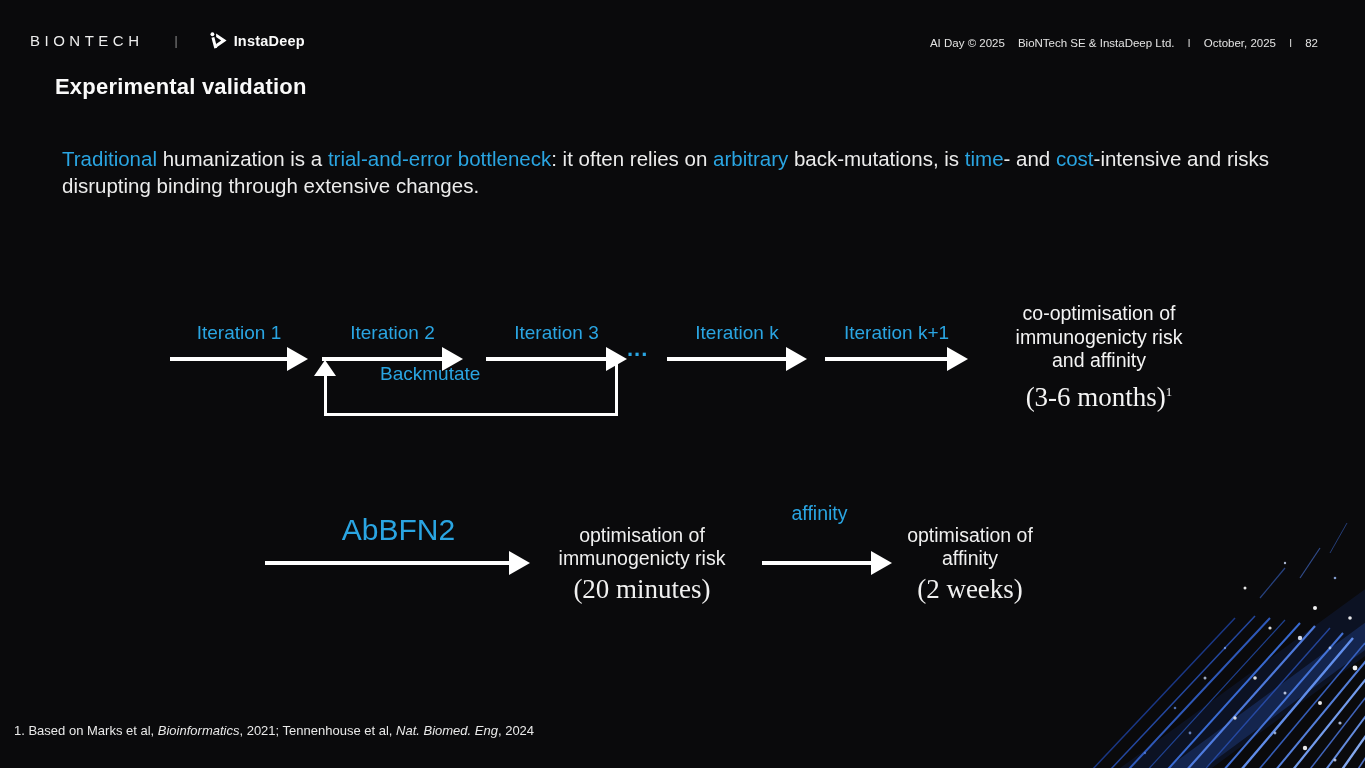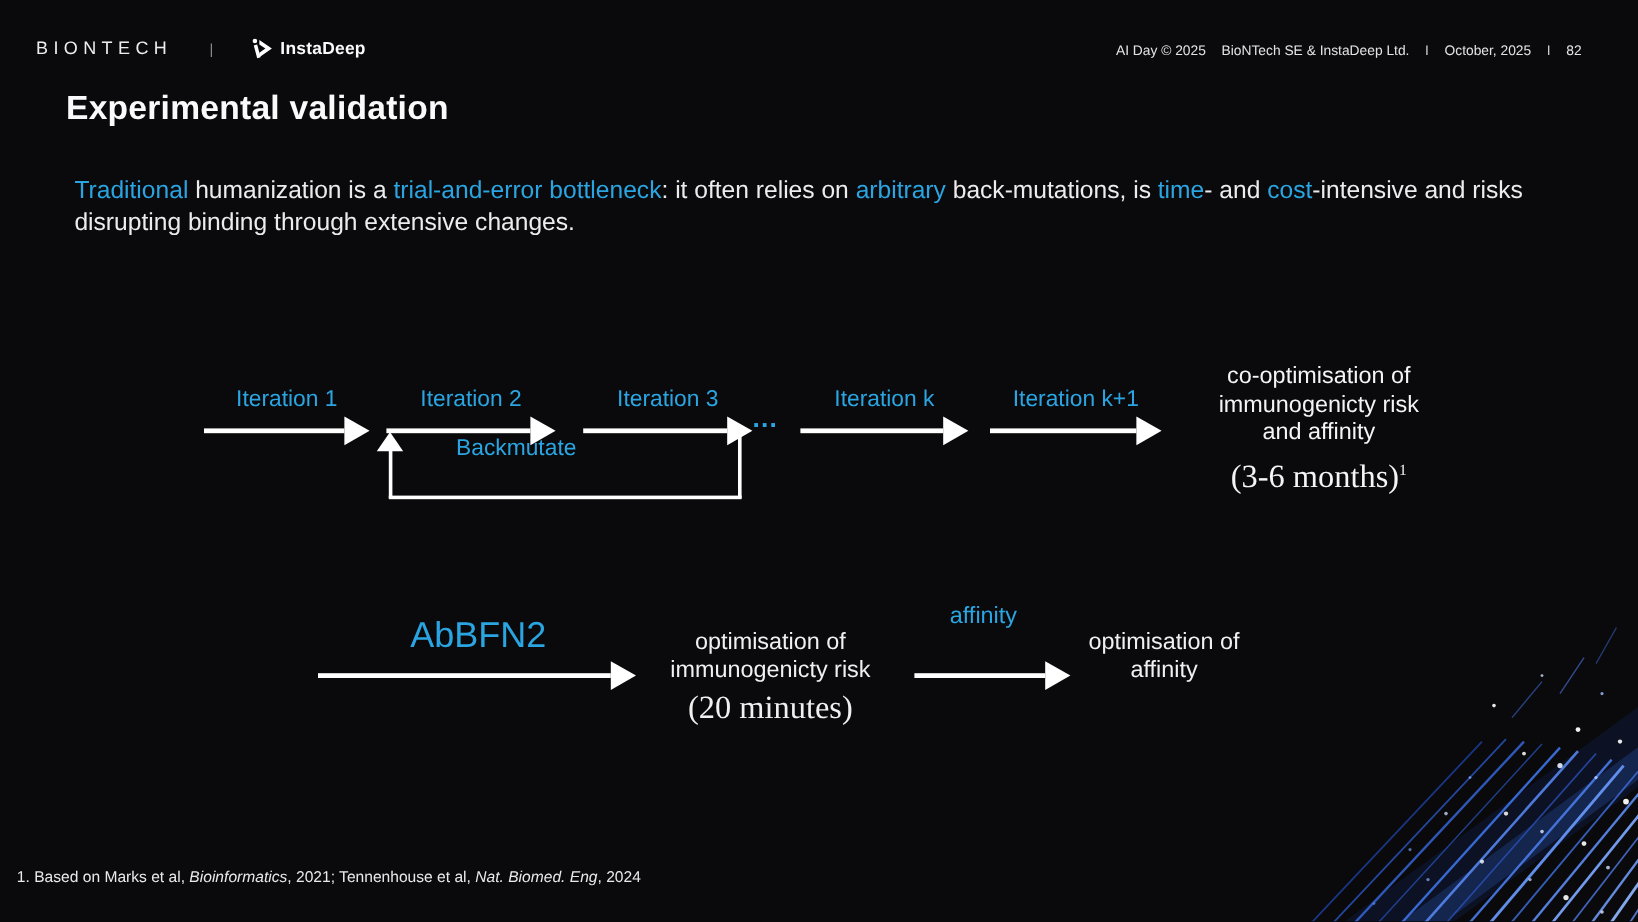--- a/index.html
+++ b/index.html
@@ -15,21 +15,21 @@
   
   .logo-row { left:30px; top:31px; display:flex; align-items:center; gap:31px; }
   .biontech { font-size:15px; letter-spacing:4.5px; font-weight:400; color:#ededed; }
   .logo-div { color:#8f8f8f; font-size:12px; font-weight:300; }
   .instadeep { display:flex; align-items:center; gap:6px; }
   .instadeep-text { font-size:14.5px; font-weight:700; letter-spacing:.2px; color:#fafafa; }
   .meta { right:47px; top:37px; display:flex; gap:13px; font-size:11.5px; color:#e3e3e3; align-items:center; }
   .meta .sep { color:#cfcfcf; }
 
   
-  .title { left:55px; top:74px; font-size:28px; font-weight:700; letter-spacing:.2px; color:#fafafa; }
+  .title { left:55px; top:74px; font-size:22px; font-weight:700; letter-spacing:.2px; color:#fafafa; }
   .intro { left:62px; top:146px; width:1226px; font-size:20.5px; line-height:26.5px; color:#ececec; }
   .accent { color:var(--accent); }
 
   
   .arrow { display:flex; align-items:center; height:24px; }
   .shaft { flex:1; height:4px; background:#fff; }
   .head  { width:0; height:0; border-top:12px solid transparent; border-bottom:12px solid transparent; border-left:21px solid #fff; }
 
   .t-arrow { position:absolute; top:322px; }
   .t-label { font-size:19px; color:var(--accent); text-align:center; margin-bottom:3px; white-space:nowrap; }
@@ -153,20 +153,21 @@
 </div>
 <div class="abs b-arrow2">
   <div class="arrow">
       <div class="shaft"></div>
       <div class="head"></div>
     </div>
 </div>
 <div class="abs step2">
   <div>optimisation of</div>
   <div>affinity</div>
+  <div class="duration">(2 weeks)</div>
 </div>
 
 <div class="abs footnote"><span>1. Based on Marks et al, </span><span class="it">Bioinformatics</span><span>, 2021; Tennenhouse et al, </span><span class="it">Nat. Biomed. Eng</span><span>, 2024</span></div>
 
 <svg class="abs corner-art" viewBox="0 0 280 300">
   <line x1="40" y1="330" x2="300" y2="140" stroke="#1c3f9e" stroke-width="54" opacity="0.16"></line>
   <line x1="60" y1="330" x2="305" y2="150" stroke="#2e5fd0" stroke-width="22" opacity="0.25"></line>
   <line x1="-10" y1="320" x2="150" y2="150" stroke="#1d3f9a" stroke-width="1.5" opacity="0.85"></line>
   <line x1="10" y1="318" x2="170" y2="148" stroke="#2b57c4" stroke-width="1.5" opacity="0.8"></line>
   <line x1="30" y1="316" x2="185" y2="150" stroke="#3566d6" stroke-width="2" opacity="0.85"></line>

